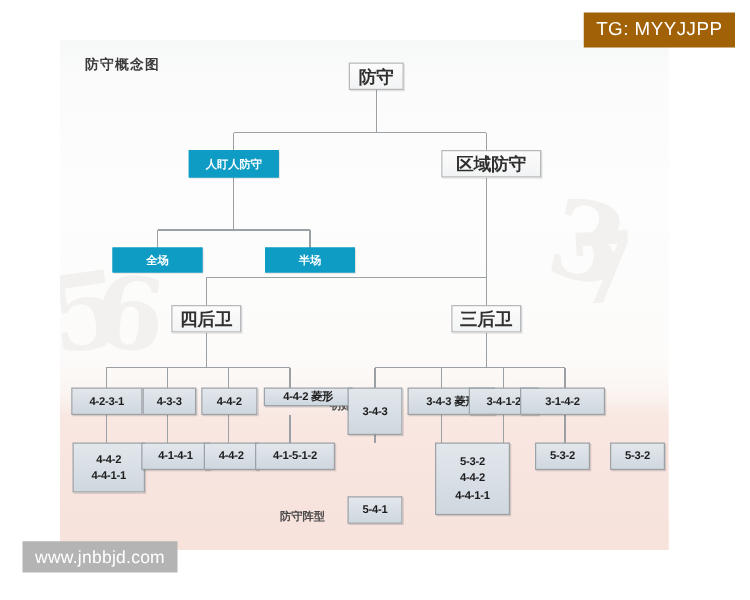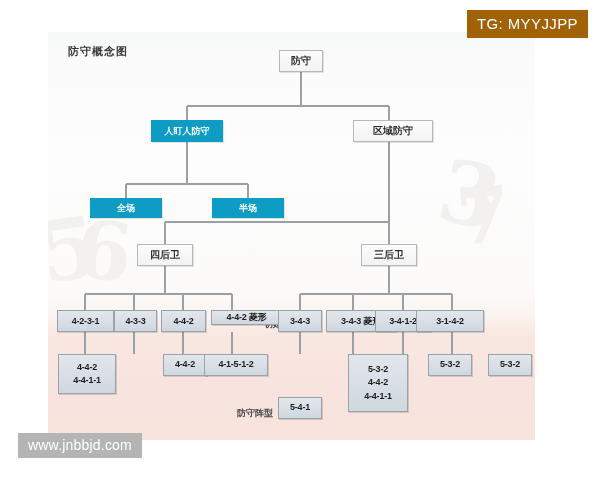--- a/index.html
+++ b/index.html
@@ -63,21 +63,21 @@
     justify-content: center;
     text-align: center;
     line-height: 1.15;
     white-space: nowrap;
   }
   
   .node.plain {
     background: linear-gradient(180deg,#fcfcfc 0%,#f2f3f4 100%);
     border: 1px solid #b6b9bb;
     color: #2f2f2f;
-    font-size: 10px;
+    font-size: 14px;
     font-weight: 700;
     box-shadow: 1px 1px 0 rgba(0,0,0,.10);
   }
   
   .node.cyan {
     background: #0e9cc4;
     border: 1px solid #0e9cc4;
     color: #ffffff;
     font-size: 9px;
     font-weight: 700;
@@ -199,30 +199,33 @@
 
     <div class="node plain" style="left:89px;top:212px;width:56px;height:22px;">四后卫</div>
     <div class="node plain" style="left:313px;top:212px;width:56px;height:22px;">三后卫</div>
 
     <div class="band-label" style="left:216px;top:286px;">初始阵型</div>
 
     <div class="node chip" style="left:9px;top:278px;width:57px;height:22px;text-align:right;">4-2-3-1</div>
     <div class="node chip" style="left:66px;top:278px;width:43px;height:22px;">4-3-3</div>
     <div class="node chip" style="left:113px;top:278px;width:45px;height:22px;">4-4-2</div>
     <div class="node chip" style="left:163px;top:278px;width:71px;height:15px;">4-4-2 菱形</div>
-    <div class="node chip" style="left:230px;top:278px;width:44px;height:22px;">3-4-3</div>
+    <div class="node chip" style="left:230px;top:278px;width:44px;height:38px;">3-4-3</div>
     <div class="node chip" style="left:278px;top:278px;width:70px;height:22px;">3-4-3 菱形</div>
     <div class="node chip" style="left:327px;top:278px;width:56px;height:22px;">3-4-1-2</div>
     <div class="node chip" style="left:368px;top:278px;width:68px;height:22px;">3-1-4-2</div>
 
-    <div class="band-label" style="left:189px;top:375px;">防守阵型</div>
+    <div class="band-label" style="left:176px;top:375px;">防守阵型</div>
 
     <div class="node chip multi" style="left:10px;top:322px;width:58px;height:40px;">
       <span class="chip-line">4-4-2</span>
       <span class="chip-line">4-4-1-1</span>
+    </div>
+    <div class="node chip multi" style="left:65px;top:322px;width:55px;height:22px;">
+      <span class="chip-line">4-1-4-1</span>
     </div>
     <div class="node chip multi" style="left:115px;top:322px;width:44px;height:22px;">
       <span class="chip-line">4-4-2</span>
     </div>
     <div class="node chip multi" style="left:156px;top:322px;width:64px;height:22px;">
       <span class="chip-line">4-1-5-1-2</span>
     </div>
     <div class="node chip multi" style="left:230px;top:322px;width:44px;height:22px;margin-top:43px;">
       <span class="chip-line">5-4-1</span>
     </div>

